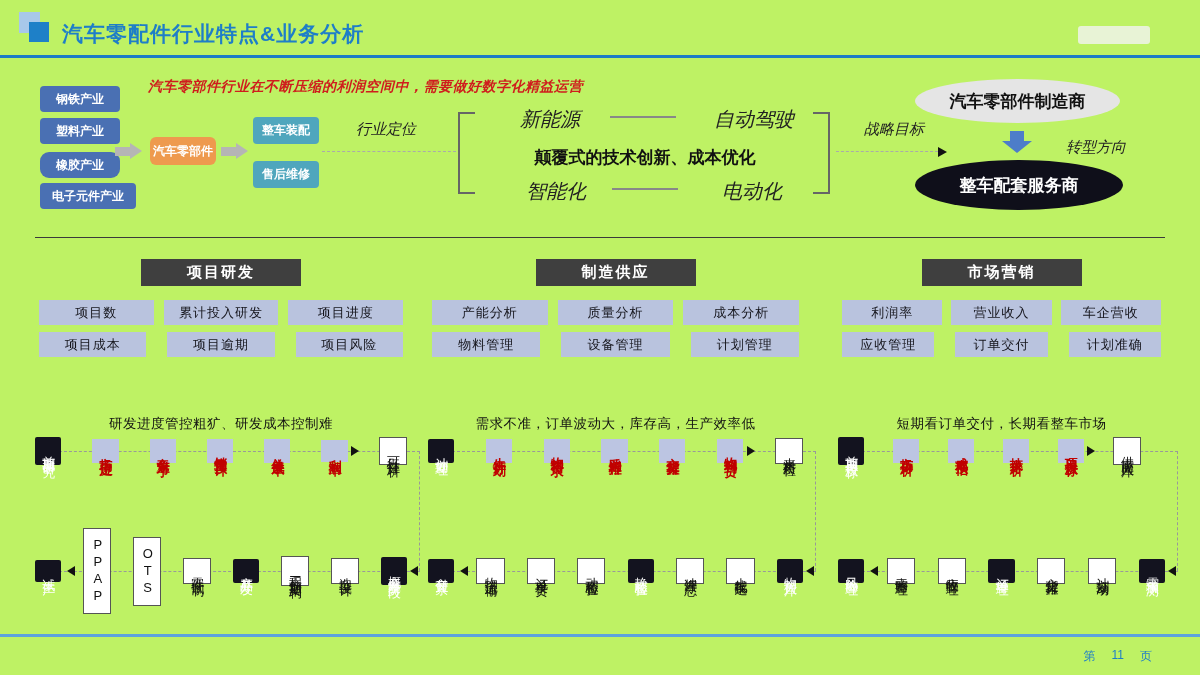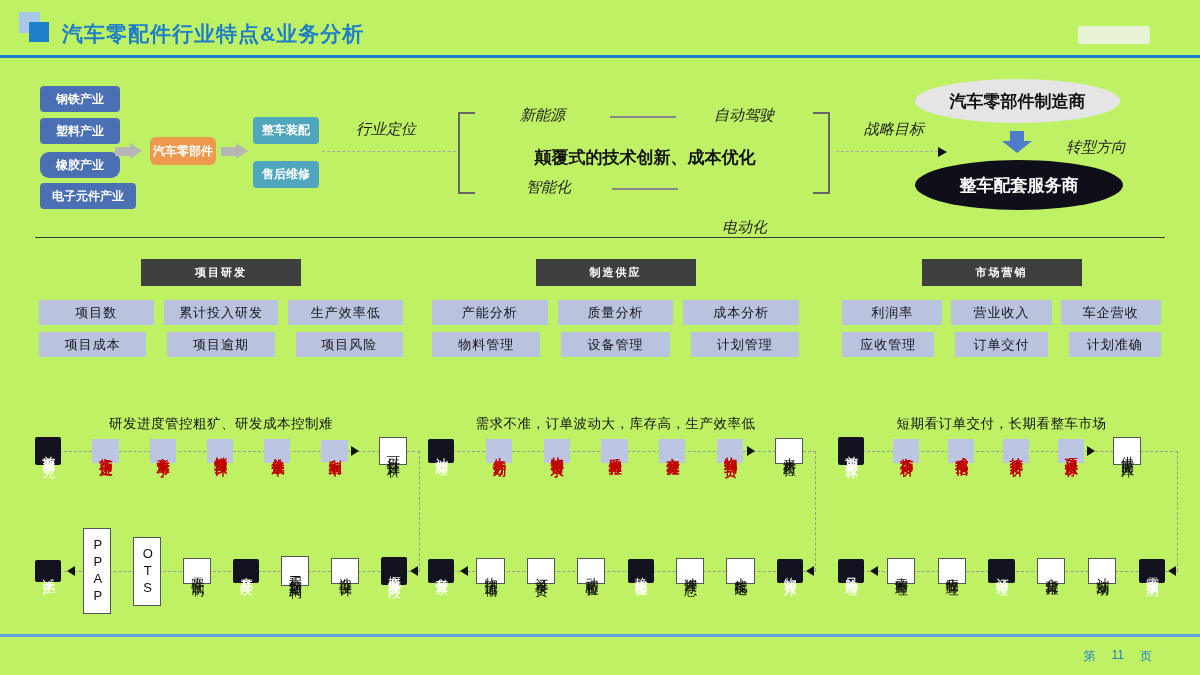--- a/index.html
+++ b/index.html
@@ -23,36 +23,36 @@
   .harrow .shaft { width:15px; height:9px; background:#b5b5b5; }
   .harrow .head { width:0; height:0; border-top:8px solid transparent; border-bottom:8px solid transparent; border-left:12px solid #b5b5b5; }
   .dash-h { position:absolute; border-top:1.6px dashed #aaa; }
   .ital { position:absolute; font-size:15px; font-style:italic; color:#222; }
   .bracket-l { position:absolute; left:458px; top:112px; width:16px; height:82px; border-left:2px solid #666; }
   .bracket-l::before, .bracket-l::after { content:""; position:absolute; left:0; width:15px; height:2px; background:#666; }
   .bracket-l::before { top:0; } .bracket-l::after { bottom:0; }
   .bracket-r { position:absolute; left:814px; top:112px; width:16px; height:82px; border-right:2px solid #666; }
   .bracket-r::before, .bracket-r::after { content:""; position:absolute; right:0; width:15px; height:2px; background:#666; }
   .bracket-r::before { top:0; } .bracket-r::after { bottom:0; }
-  .trend { position:absolute; font-size:15px; font-style:italic; color:#222; }
+  .trend { position:absolute; font-size:20px; font-style:italic; color:#222; }
   .trend-line { position:absolute; width:66px; height:2px; background:#888; }
   .pos-center { position:absolute; left:460px; top:146px; width:370px; text-align:center; font-size:17px; font-weight:bold; color:#111; }
   .ellipse { position:absolute; border-radius:50%; display:flex; align-items:center; justify-content:center; font-weight:bold; font-size:17px; }
   .ellipse.gray { left:915px; top:79px; width:205px; height:44px; background:#e5e5e5; color:#111; }
   .ellipse.black { left:915px; top:160px; width:208px; height:50px; background:#0f0f1a; color:#fff; }
   .down-arrow { position:absolute; left:1002px; top:131px; width:30px; }
   .down-arrow .bar { width:14px; height:10px; background:#4d7dc9; margin:0 auto; }
   .down-arrow .tip { width:0; height:0; border-left:15px solid transparent; border-right:15px solid transparent; border-top:12px solid #4d7dc9; }
   .arr-right-sm { position:absolute; width:0; height:0; border-left:9px solid #111; border-top:5px solid transparent; border-bottom:5px solid transparent; }
 
   .divider { position:absolute; left:35px; top:237px; width:1130px; height:1px; background:#3a3a3a; }
 
   
   .col { position:absolute; top:255px; height:380px; }
-  .col-header { position:absolute; top:4px; left:50%; transform:translateX(-50%); width:160px; height:27px; background:#3f3f3f; color:#fff; font-weight:bold; font-size:11px; display:flex; align-items:center; justify-content:center; letter-spacing:2px; }
+  .col-header { position:absolute; top:4px; left:50%; transform:translateX(-50%); width:160px; height:27px; background:#3f3f3f; color:#fff; font-weight:bold; font-size:15px; display:flex; align-items:center; justify-content:center; letter-spacing:2px; }
   .mrow { position:absolute; left:4px; right:4px; display:flex; justify-content:space-between; }
   .mrow.r1 { top:45px; } .mrow.r2 { top:77px;gap:21px; }
   .mbox { width:31.5%; height:25px; background:#b9c3de; display:flex; align-items:center; justify-content:center; font-size:13px; color:#15151c; letter-spacing:1px; }
   .caption { position:absolute; top:116px; width:100%; text-align:center; font-size:13.5px; color:#111; letter-spacing:.5px;margin-top:44px; }
   .flow { position:absolute; left:0; right:0; height:112px; display:flex; align-items:center; justify-content:space-between; }
   .flow.f1 { top:140px; } .flow.f2 { top:260px; }
   .flow .dash { position:absolute; top:50%; left:24px; right:-13px; border-top:1.6px dashed #999; z-index:0; }
   .vbox { position:relative; z-index:1; writing-mode:vertical-rl; text-orientation:upright; letter-spacing:2px; line-height:1.1; font-size:13px; padding:8px 6px; background:#fff; text-align:center; }
   .vbox.dark { background:#13131f; color:#fff; border-radius:2px; }
   .vbox.lav { background:#bcc5e2; color:#c00000; font-weight:bold; }
@@ -69,20 +69,21 @@
 <body>
 
 <div id="slide">
 
   <div class="sq-light"></div>
   <div class="sq-dark"></div>
   <div class="slide-title">汽车零配件行业特点&amp;业务分析</div>
   <div class="watermark"></div>
   <div class="head-line"></div>
 
+  <div class="note">汽车零部件行业在不断压缩的利润空间中，需要做好数字化精益运营</div>
 
   <div class="inbox" style="top:86px;">钢铁产业</div>
   <div class="inbox" style="top:118px;">塑料产业</div>
   <div class="inbox" style="top:152px;border-radius:9px;">橡胶产业</div>
   <div class="inbox wide" style="top:183px;">电子元件产业</div>
   <div class="harrow" style="left:115px; top:143px;">
       <div class="shaft"></div>
       <div class="head"></div>
     </div>
   <div class="centerbox">汽车零部件</div>
@@ -96,41 +97,41 @@
   <div class="dash-h" style="left:322px; top:151px; width:134px;"></div>
   <div class="ital" style="left:356px; top:120px;">行业定位</div>
   <div class="bracket-l"></div>
   <div class="bracket-r"></div>
   <div class="trend" style="left:520px; top:106px;">新能源</div>
   <div class="trend-line" style="left:610px; top:116px;"></div>
   <div class="trend" style="left:714px; top:106px;">自动驾驶</div>
   <div class="pos-center">颠覆式的技术创新、成本优化</div>
   <div class="trend" style="left:526px; top:178px;">智能化</div>
   <div class="trend-line" style="left:612px; top:188px;"></div>
-  <div class="trend" style="left:722px; top:178px;margin-top:40px;">电动化</div>
+  <div class="trend" style="left:722px; top:178px;">电动化</div>
 
   <div class="dash-h" style="left:836px; top:151px; width:102px;"></div>
   <div class="arr-right-sm" style="left:938px; top:147px;"></div>
   <div class="ital" style="left:864px; top:120px;">战略目标</div>
   <div class="ellipse gray">汽车零部件制造商</div>
   <div class="down-arrow">
       <div class="bar"></div>
       <div class="tip"></div>
     </div>
   <div class="ital" style="left:1066px; top:138px;">转型方向</div>
   <div class="ellipse black">整车配套服务商</div>
 
   <div class="divider"></div>
 
   <div class="col" style="left:35px; width:372px;">
     <div class="col-header">项目研发</div>
     <div class="mrow r1">
       <div class="mbox">项目数</div>
       <div class="mbox">累计投入研发</div>
-      <div class="mbox">生产效率低</div>
+      <div class="mbox">项目进度</div>
     </div>
     <div class="mrow r2">
       <div class="mbox">项目成本</div>
       <div class="mbox">项目逾期</div>
       <div class="mbox">项目风险</div>
     </div>
     <div class="caption">研发进度管控粗犷、研发成本控制难</div>
     <div class="flow f1">
       <div class="dash"></div>
       <span class="arr-r" style="right:48px;"></span>

